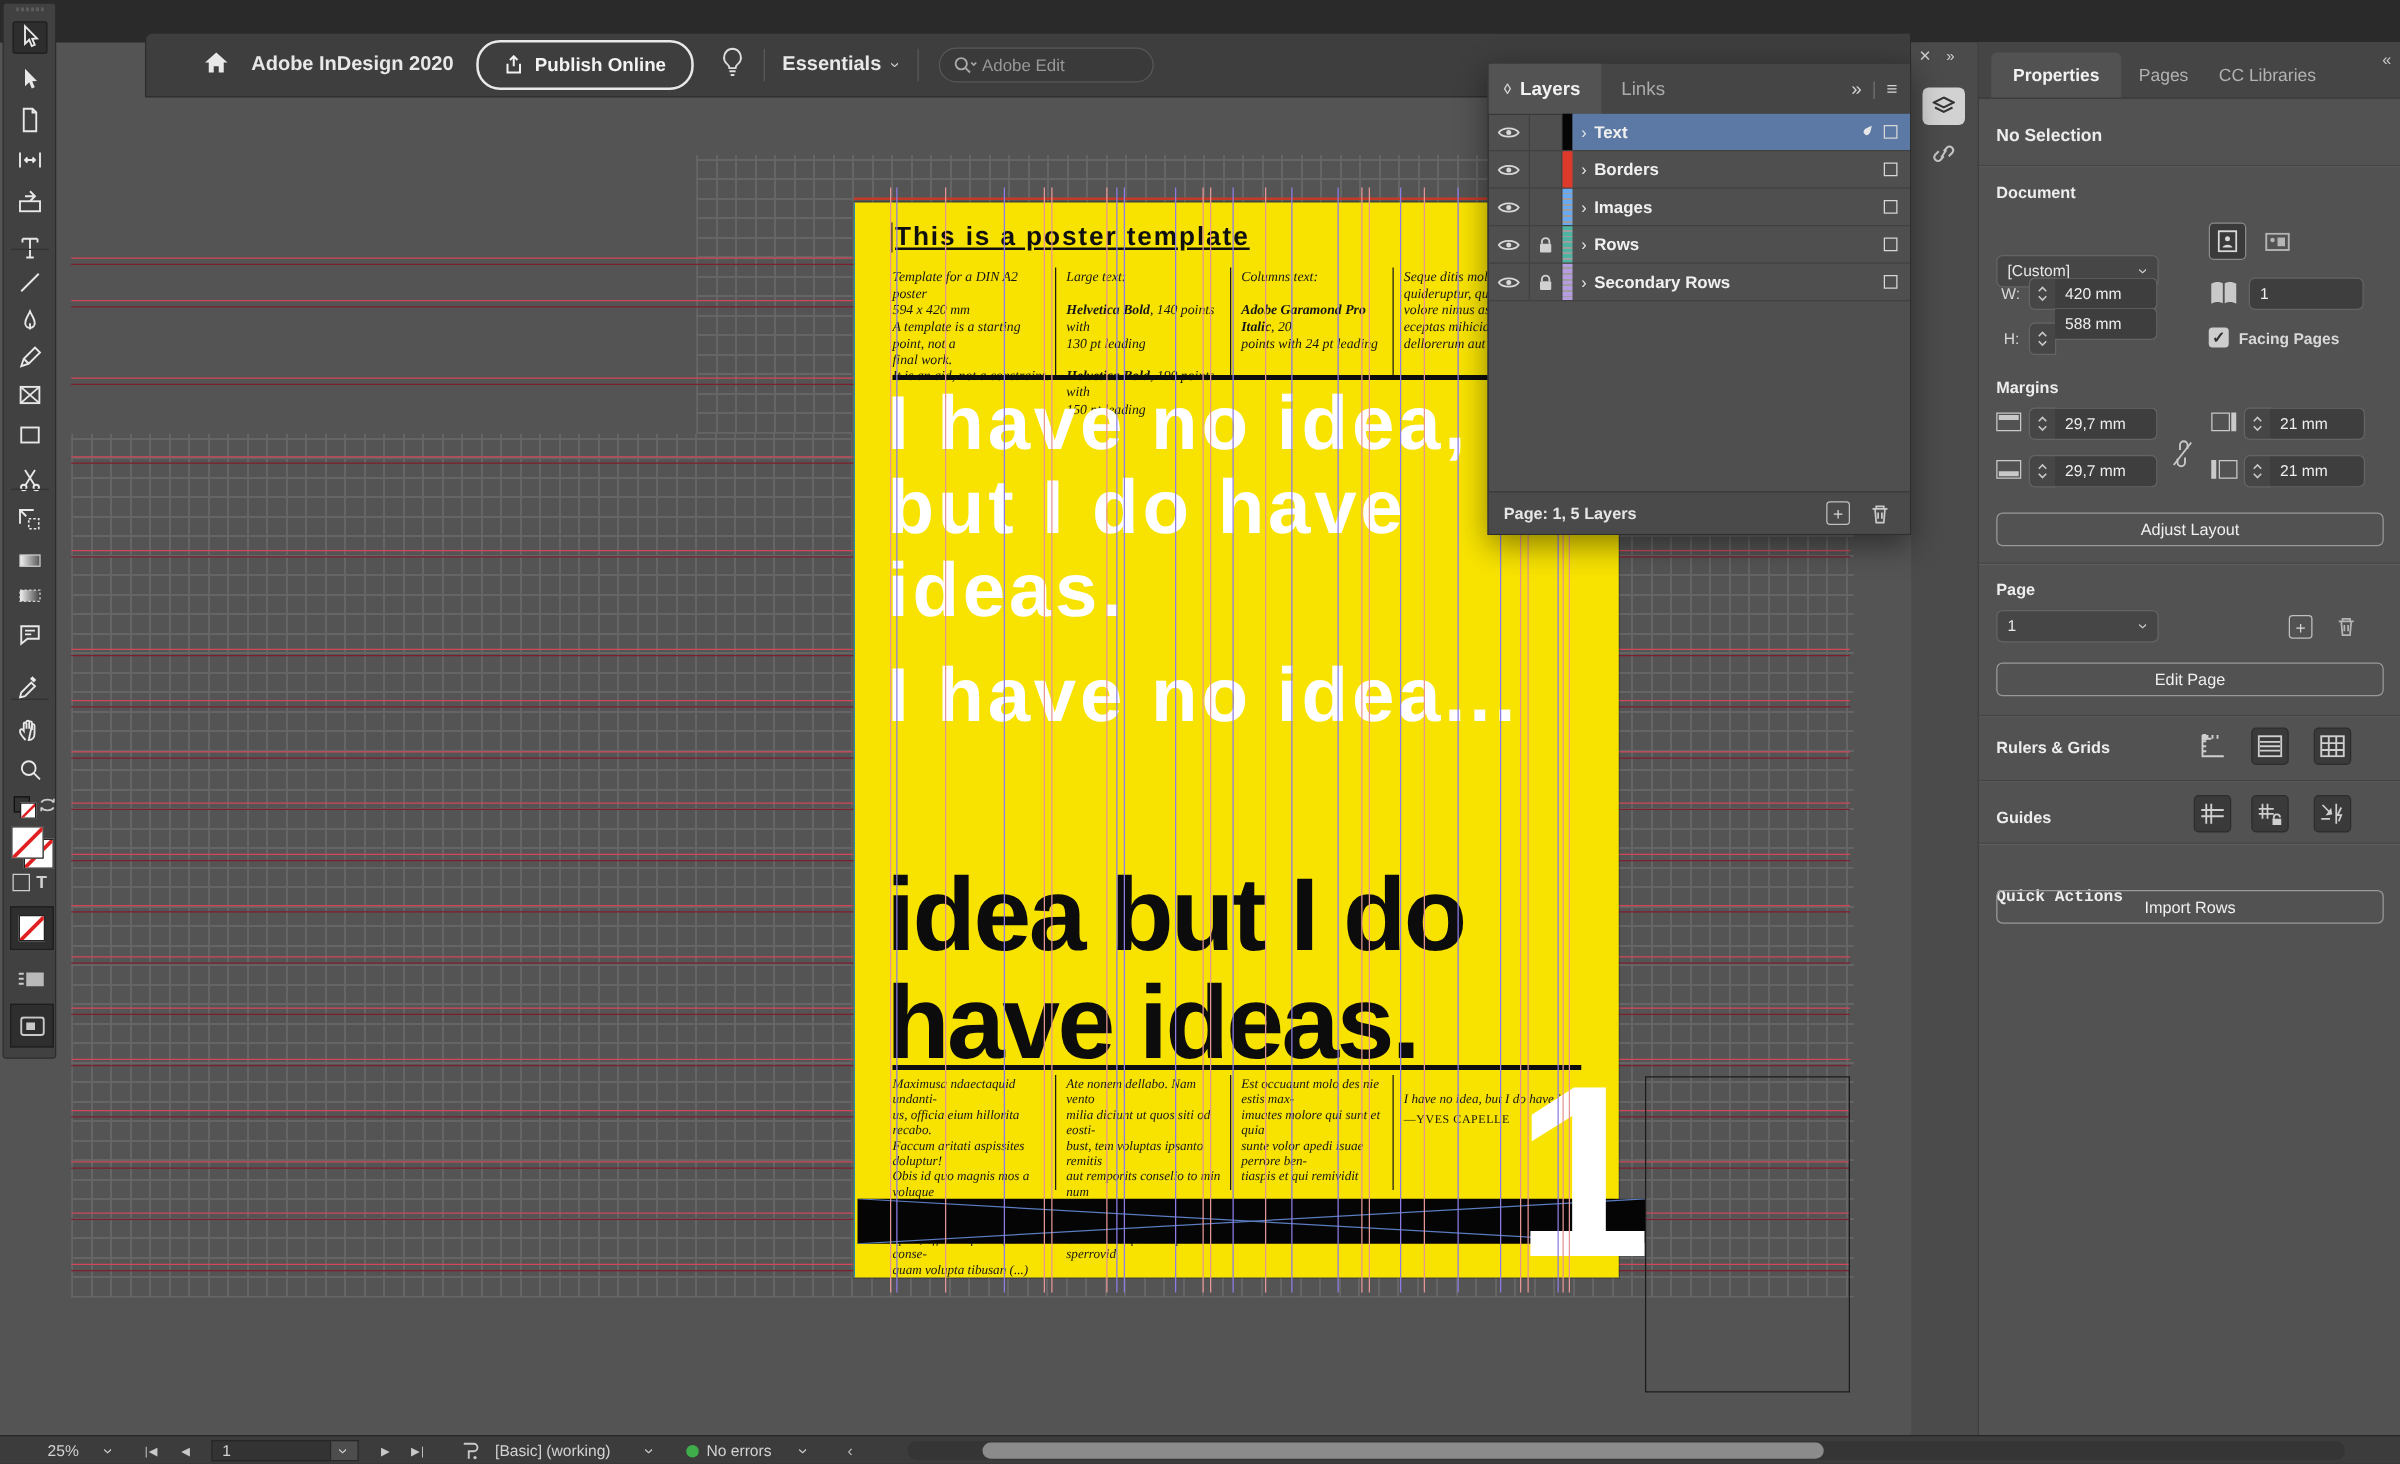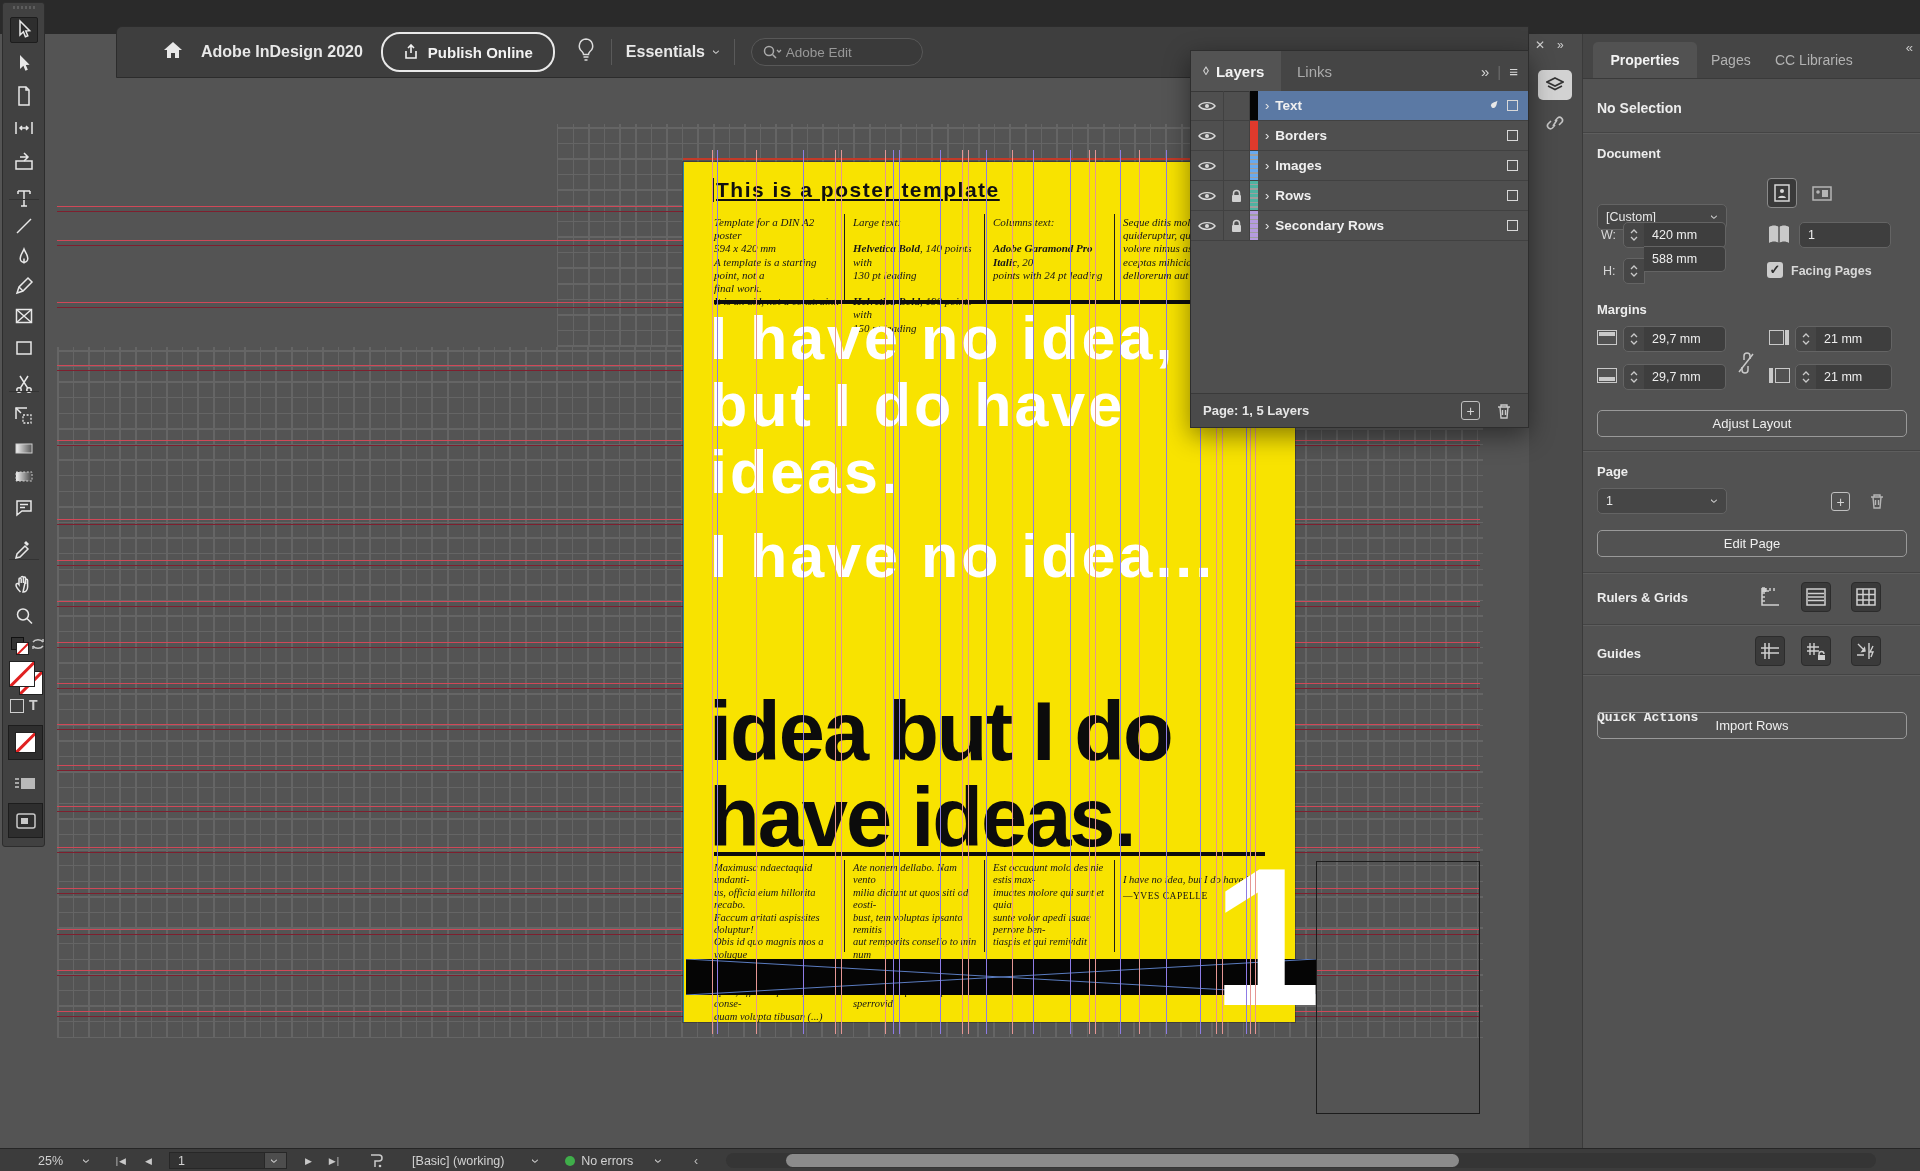--- a/index.html
+++ b/index.html
@@ -814,21 +814,21 @@
     <span id="sb-pagefield" style="margin-left:16px;">1</span>
     <span id="sb-pagechev">
         <span class="chev-down">›</span>
       </span>
     <span class="sb-nav" style="margin-left:18px;">▶</span>
     <span class="sb-nav" style="margin-left:16px;">▶|</span>
     <svg width="18" height="16" viewBox="0 0 18 16" style="margin-left:26px;">
       <path d="M5 2h8a3 3 0 0 1 0 6H9v6" fill="none" stroke="#c9c9c9" stroke-width="1.5"></path>
         <circle cx="14" cy="13" r="1.3" fill="#c9c9c9"></circle>
     </svg>
-    <span style="margin-left:28px;">[Basic] (working)</span>
+    <span style="margin-left:12px;">[Basic] (working)</span>
     <span class="chev-down" style="margin-left:30px;">›</span>
     <span class="greendot" style="margin-left:26px;"></span>
     <span style="margin-left:6px;">No errors</span>
     <span class="chev-down" style="margin-left:24px;">›</span>
     <span style="margin-left:32px;color:#bdbdbd;">‹</span>
     <div id="sb-scroll-track">
       <div id="sb-scroll-thumb" style="position:absolute;left:60px;top:1px;"></div>
     </div>
   </div>
 

